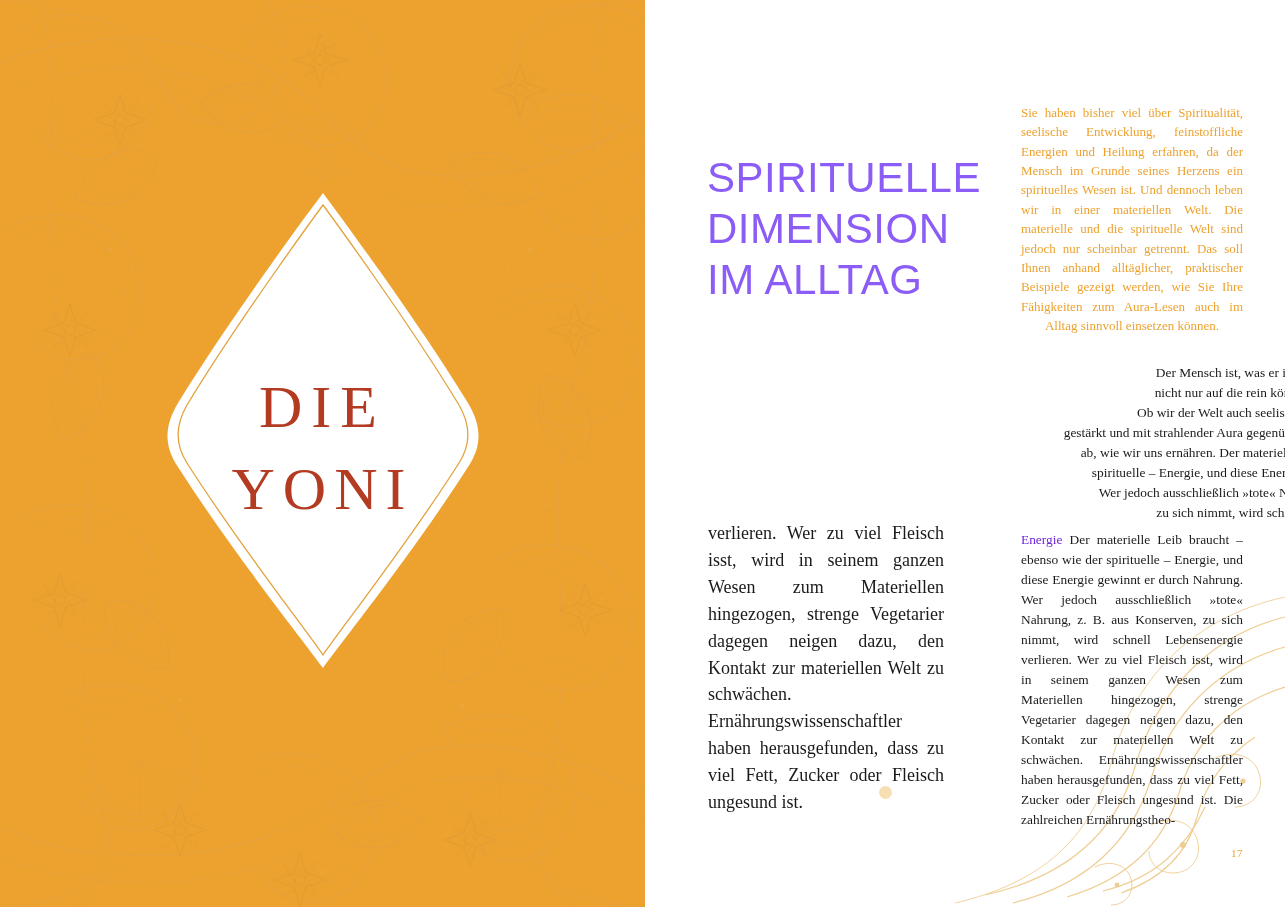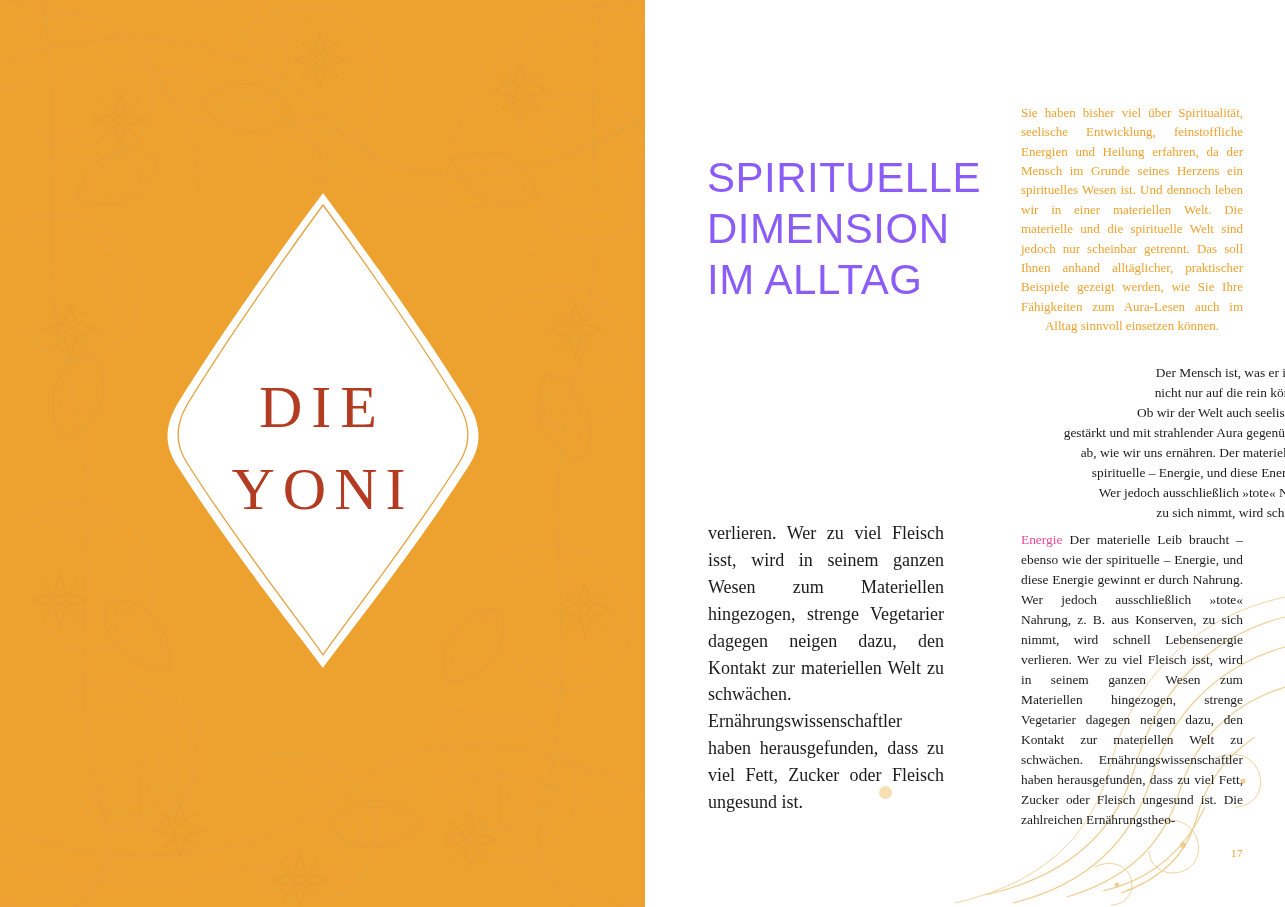--- a/index.html
+++ b/index.html
@@ -140,21 +140,21 @@
     width: 222px;
     color: #1a1a1a;
     font-size: 13.4px;
     line-height: 1.495;
     text-align: justify;
     font-family: "Liberation Serif", serif;
   }
   .colB p { margin: 0; }
 
   .runin {
-    color: #ec4899;
+    color: #6d28d9;
     margin-top: 44px;
   }
 
   .page-num {
     position: absolute;
     right: 42px;
     bottom: 48px;
     color: #eda22f;
     font-size: 11px;
     font-family: Liberation Serif, serif;

